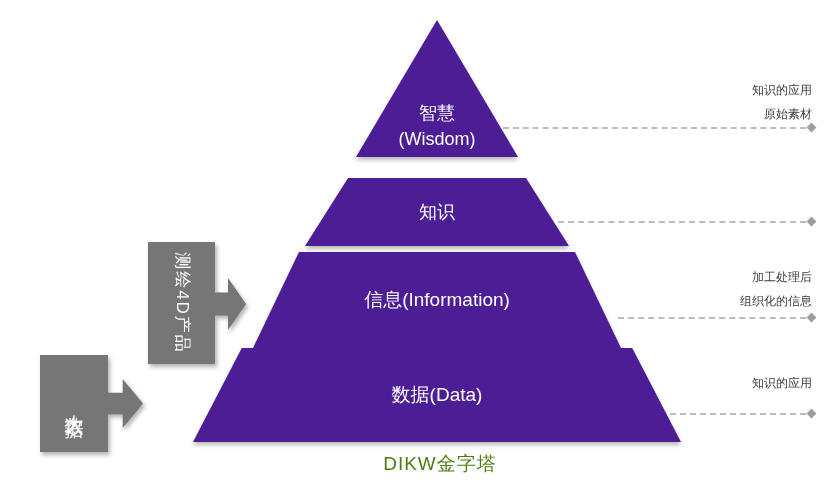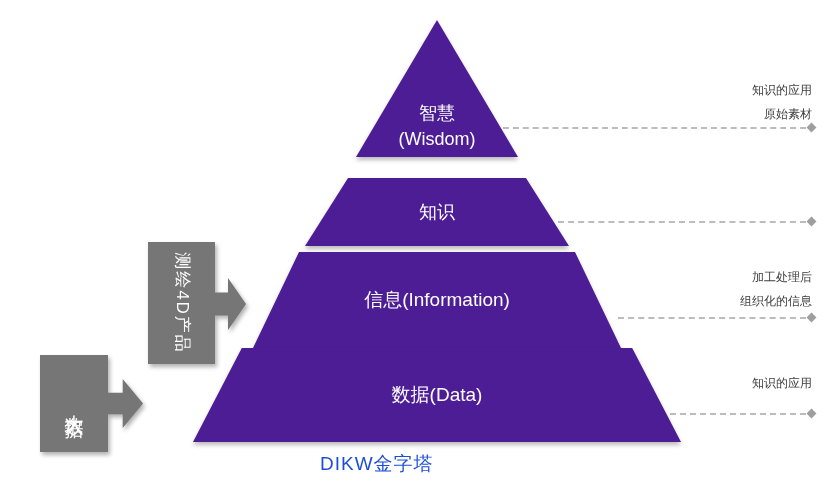--- a/index.html
+++ b/index.html
@@ -37,22 +37,22 @@
   .upright-label{
     position:absolute;inset:0;display:flex;align-items:center;justify-content:center;
     writing-mode:vertical-rl;text-orientation:upright;font-size:19px;letter-spacing:3px;
   }
   .arrow{
     position:absolute;background:#767676;
     clip-path:polygon(0 28%,42% 28%,42% 0,100% 50%,42% 100%,42% 72%,0 72%);
   }
   
   .caption{
-    position:absolute;left:320px;top:451px;width:240px;
-    font-size:19px;color:#1d4ed8;letter-spacing:1px;
+    position:absolute;left:320px;top:451px;width:240px;text-align:center;
+    font-size:19px;color:#4d7c0f;letter-spacing:1px;
   }
 </style>
 </head>
 <body>
 
 <div class="canvas">
 
   <div class="shape-wrap" style="left:356px;top:20px;width:162px;height:137px;">
     <div class="shape tri">
       <span>智慧</span>

